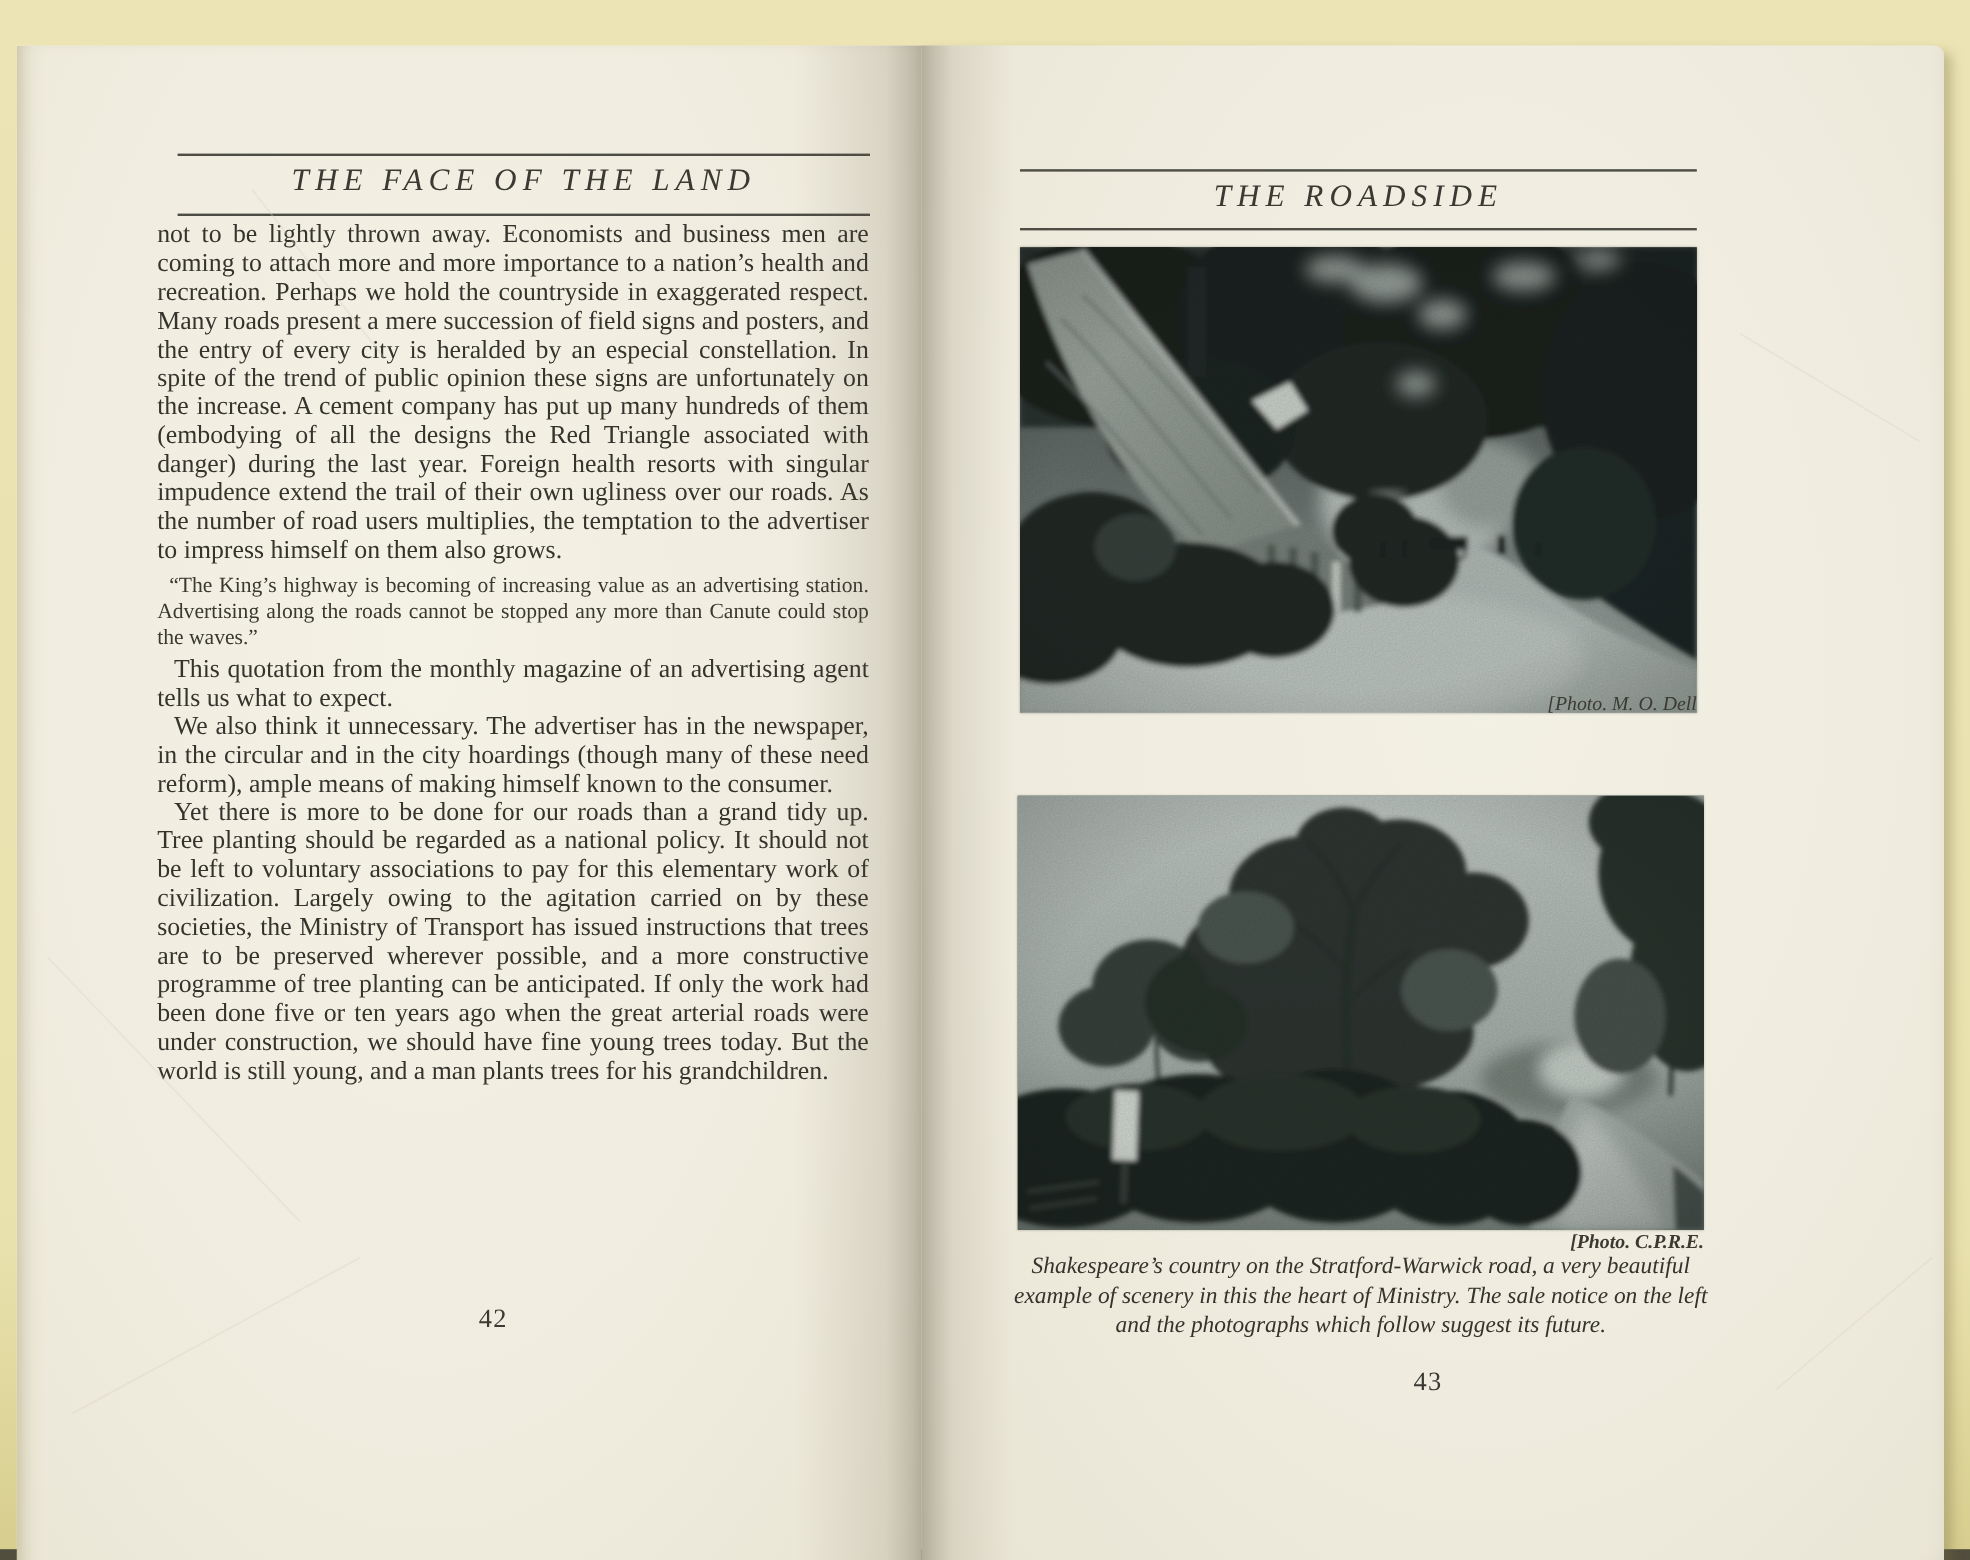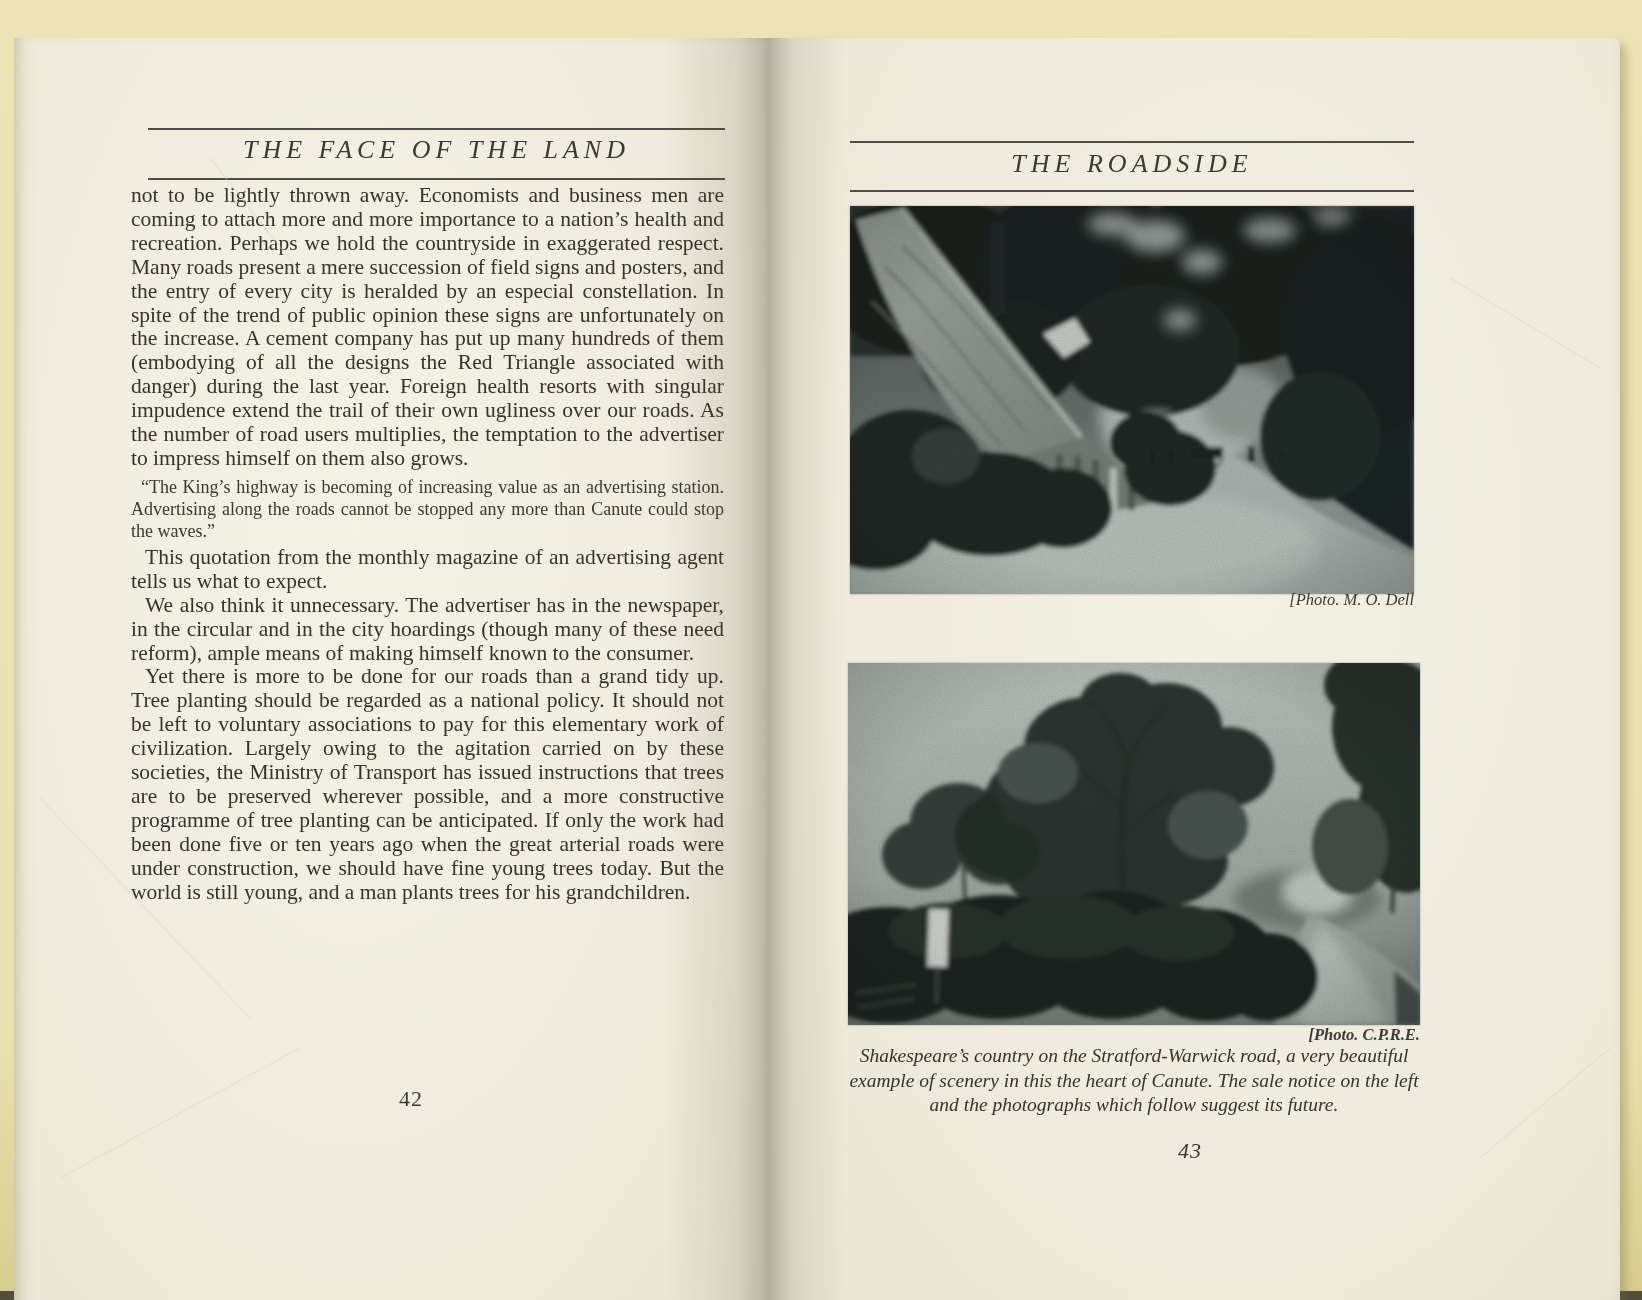--- a/index.html
+++ b/index.html
@@ -179,21 +179,21 @@
             <rect x="358" y="241" width="15" height="11"></rect>
             <rect x="398" y="240" width="6" height="16"></rect>
             <rect x="430" y="246" width="4" height="11"></rect>
           </g>
           <circle cx="366" cy="255" r="5" fill="none" stroke="#1f2724" stroke-width="2"></circle>
         </g>
         <rect width="564" height="388" filter="url(#p1grain)" opacity="0.14"></rect>
         <rect width="564" height="388" fill="url(#p1vig)"></rect>
       </svg>
     </div>
-    <div class="credit" style="left:82px;top:552px;width:564px;text-align:right;">[Photo. M. O. Dell</div>
+    <div class="credit" style="left:82px;top:539px;width:564px;text-align:right;">[Photo. M. O. Dell</div>
 
     <div class="photo" style="left:80px;top:625px;width:572px;height:362px;">
       <svg viewBox="0 0 572 362" preserveAspectRatio="none">
         <defs>
           <linearGradient id="p2base" x1="0" y1="0" x2="0" y2="1">
             <stop offset="0" stop-color="#c4cdc8"></stop>
             <stop offset="0.6" stop-color="#a9b3ad"></stop>
             <stop offset="1" stop-color="#7c8680"></stop>
           </linearGradient>
           <radialGradient id="p2vig" cx="0.5" cy="0.5" r="0.75">
@@ -279,23 +279,23 @@
           <g stroke="#434c46" stroke-width="3" fill="none" opacity="0.8">
             <path d="M8,330 L68,322"></path>
             <path d="M10,344 L66,336"></path>
           </g>
         </g>
         <rect width="572" height="362" filter="url(#p2grain)" opacity="0.14"></rect>
         <rect width="572" height="362" fill="url(#p2vig)"></rect>
       </svg>
     </div>
     <div class="credit" style="left:80px;top:987px;width:572px;font-weight:bold;">[Photo. C.P.R.E.</div>
-    <div class="caption" style="left:68px;top:1006px;width:596px;">Shakespeare’s country on the Stratford-Warwick road, a very beautiful example of scenery in this the heart of Canute.  The sale notice on the left and the photographs which follow suggest its future.</div>
-
-    <div class="page-number" style="left:82px;top:1100px;width:680px;font-style:italic;">43</div>
+    <div class="caption" style="left:68px;top:1006px;width:596px;">Shakespeare’s country on the Stratford-Warwick road, a very beautiful example of scenery in this the heart of Ministry.  The sale notice on the left and the photographs which follow suggest its future.</div>
+
+    <div class="page-number" style="left:82px;top:1100px;width:680px;">43</div>
   </div>
 
   <svg class="crease" width="1642" height="1300">
     <g stroke="#d9d4c2" stroke-width="1.5" fill="none">
       <path d="M40,760 L250,980"></path>
       <path d="M60,1140 L300,1010"></path>
       <path d="M210,120 L320,260"></path>
       <path d="M1480,1120 L1610,1010"></path>
       <path d="M1450,240 L1600,330"></path>
     </g>

